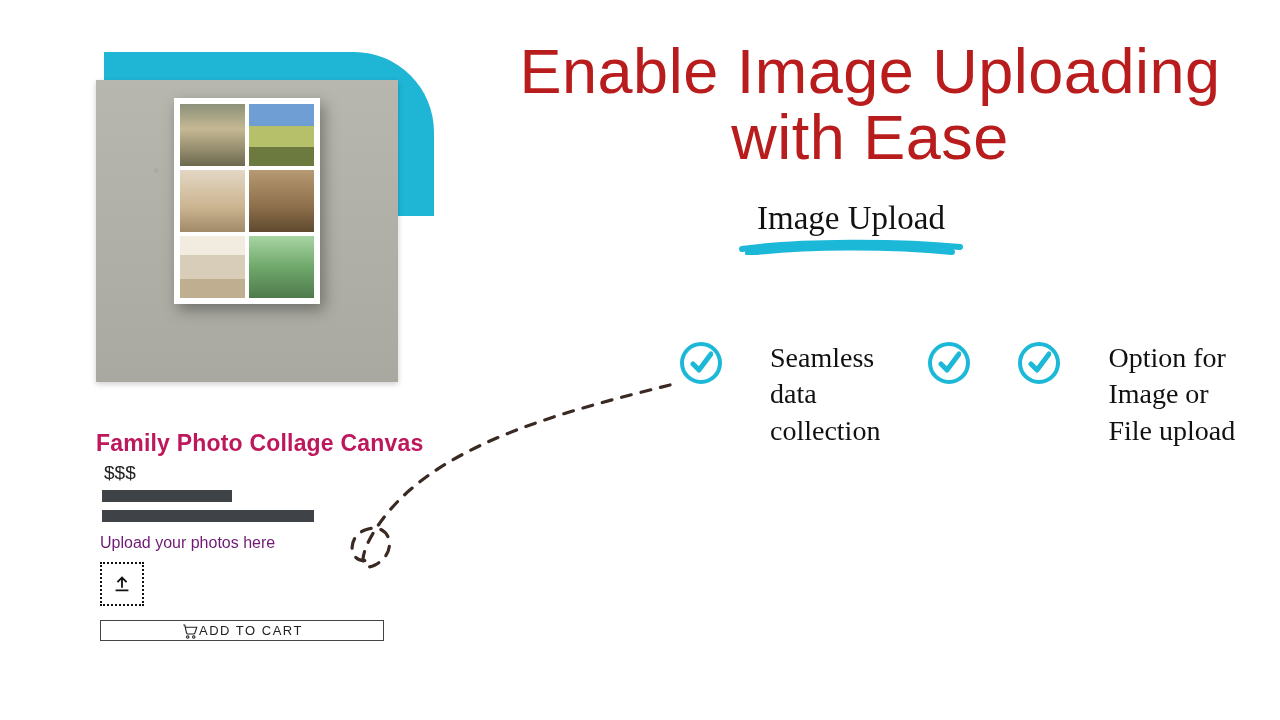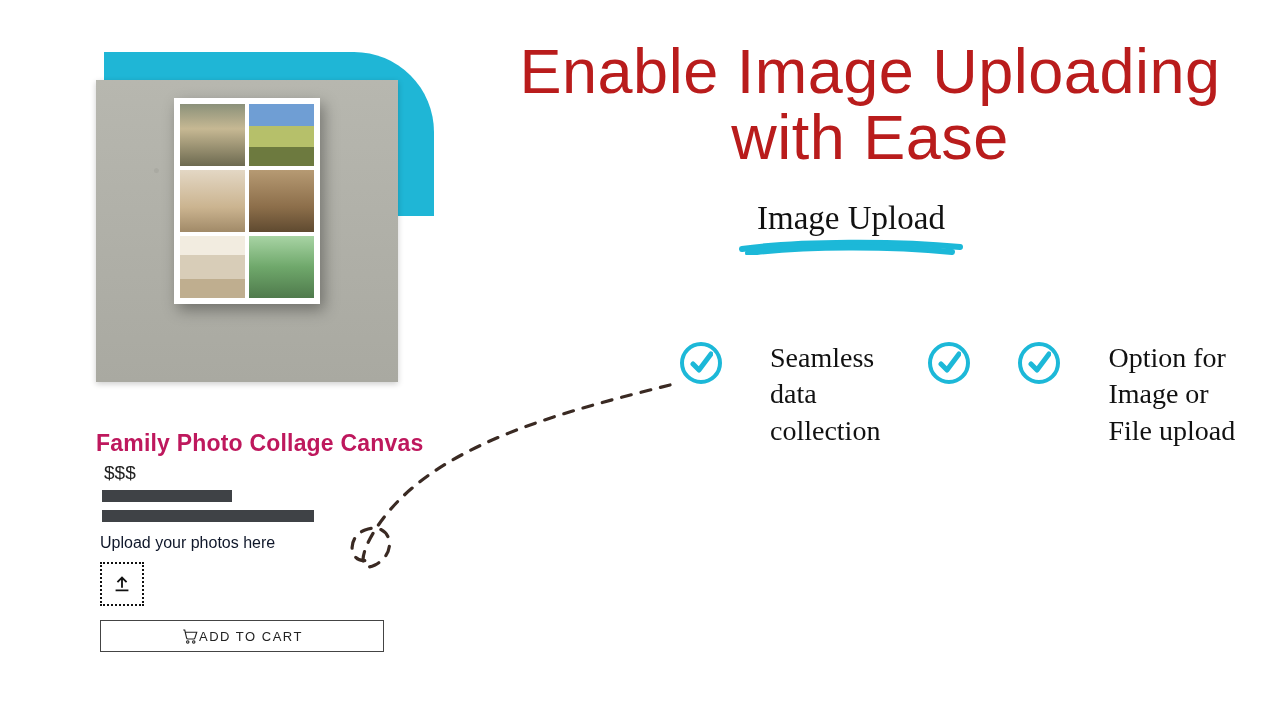--- a/index.html
+++ b/index.html
@@ -79,36 +79,36 @@
     left: 102px;
     height: 12px;
     background: #3f4246;
   }
   .bar1 { top: 490px; width: 130px; }
   .bar2 { top: 510px; width: 212px; }
 
   .upload-label {
     position: absolute;
     left: 100px; top: 534px;
-    font-size: 16px; color: #0f172a;
+    font-size: 16px; color: #701a75;
   }
   .upload-box {
     position: absolute;
     left: 100px; top: 562px;
     width: 44px; height: 44px;
     border: 2px dotted #111;
     display: flex; align-items: center; justify-content: center;
     background: #fff;
   }
   .upload-box svg { width: 22px; height: 22px; stroke: #111; stroke-width: 2; fill: none; }
 
   .add-to-cart {
     position: absolute;
     left: 100px; top: 620px;
-    width: 284px; height: 32px;
+    width: 284px; height: 21px;
     border: 1px solid #444;
     background: #fff;
     display: flex; align-items: center; justify-content: center;
     gap: 0;
     font-size: 13px; letter-spacing: 1.5px; color: #222;
     cursor: pointer;
   }
   .add-to-cart svg { width: 18px; height: 18px; stroke: #222; stroke-width: 1.5; fill: none; }
 
   

